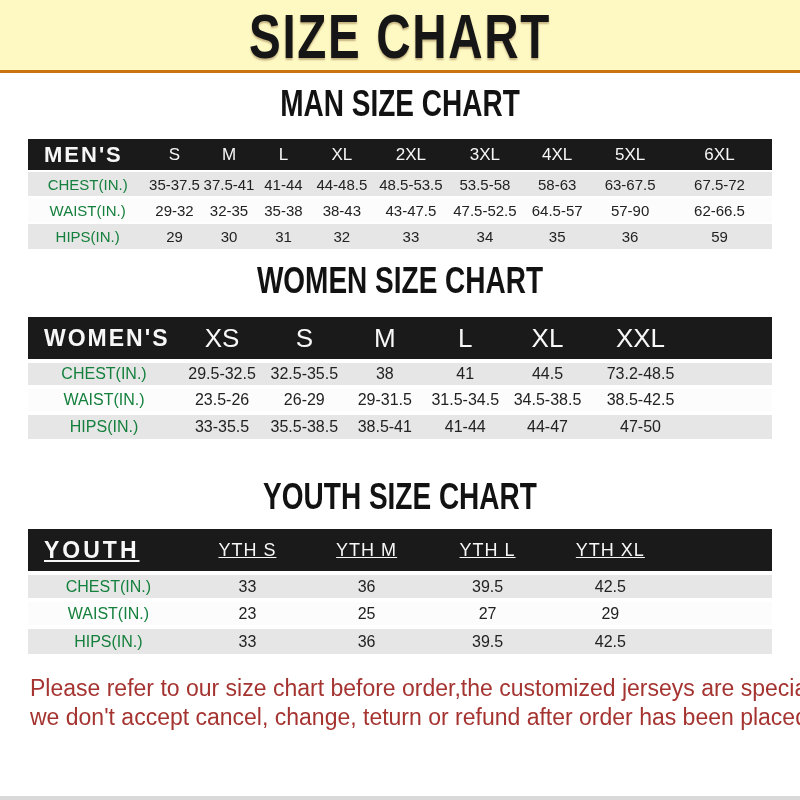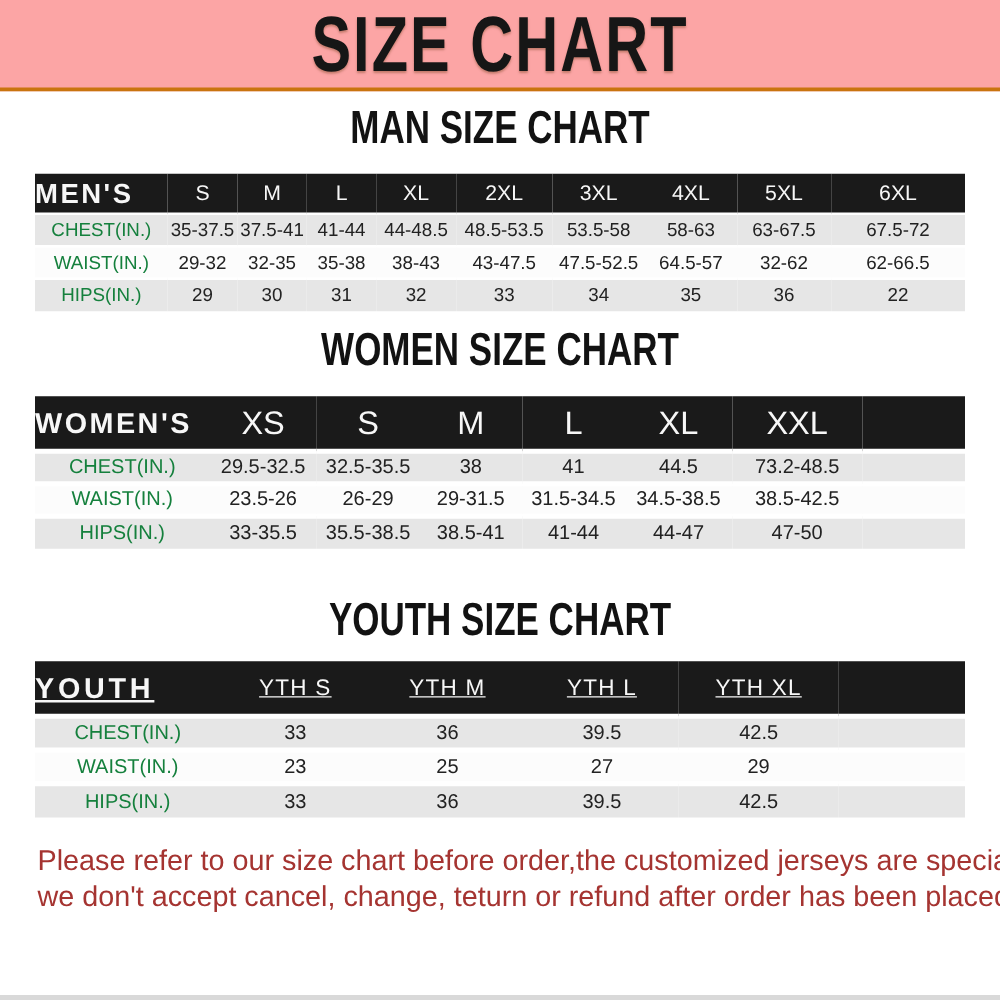--- a/index.html
+++ b/index.html
@@ -10,21 +10,21 @@
     background: #ffffff;
     overflow: hidden;
     font-family: "Liberation Sans", sans-serif;
     -webkit-font-smoothing: antialiased;
   }
   .page { position: relative; width: 800px; height: 800px; background: #ffffff; }
 
   
   .banner {
     height: 70px;
-    background: #fca5a5;
+    background: #fef9c3;
     border-bottom: 3px solid #C9740F;
     display: flex;
     align-items: center;
     justify-content: center;
   }
   .banner h1 {
     margin: 0;
     font-size: 58px;
     font-weight: 700;
     letter-spacing: 2px;
@@ -54,21 +54,21 @@
     width: 744px;
     margin: 0 auto;
     border-collapse: collapse;
     table-layout: fixed;
     text-align: center;
   }
   .size-table thead tr { background: #1A1A1A; }
   .size-table thead th { color: #F7F7F7; font-weight: 400; }
   .size-table thead th.hdr-label {
     text-align: left;
-    padding-left: 0;
+    padding-left: 16px;
     font-weight: 700;
     letter-spacing: 2px;
   }
   .size-table tbody tr { border-top: 3px solid #ffffff; }
   .size-table tbody tr:nth-child(odd)  { background: #E6E6E6; }
   .size-table tbody tr:nth-child(even) { background: #FCFCFC; }
   .size-table td { color: #222; }
   .size-table td.row-label { color: #15803d; }
 
   
@@ -171,34 +171,34 @@
             </tr>
             <tr>
               <td class="row-label">WAIST(IN.)</td>
               <td>29-32</td>
               <td>32-35</td>
               <td>35-38</td>
               <td>38-43</td>
               <td>43-47.5</td>
               <td>47.5-52.5</td>
               <td>64.5-57</td>
-              <td>32-62</td>
+              <td>57-90</td>
               <td>62-66.5</td>
             </tr>
             <tr>
               <td class="row-label">HIPS(IN.)</td>
               <td>29</td>
               <td>30</td>
               <td>31</td>
               <td>32</td>
               <td>33</td>
               <td>34</td>
               <td>35</td>
               <td>36</td>
-              <td>22</td>
+              <td>59</td>
             </tr>
           </tbody>
         </table>
     </section>
 
     <section>
       <h2 class="section-heading h-women">WOMEN SIZE CHART</h2>
       <table class="size-table t-women">
           <thead>
             <tr>

